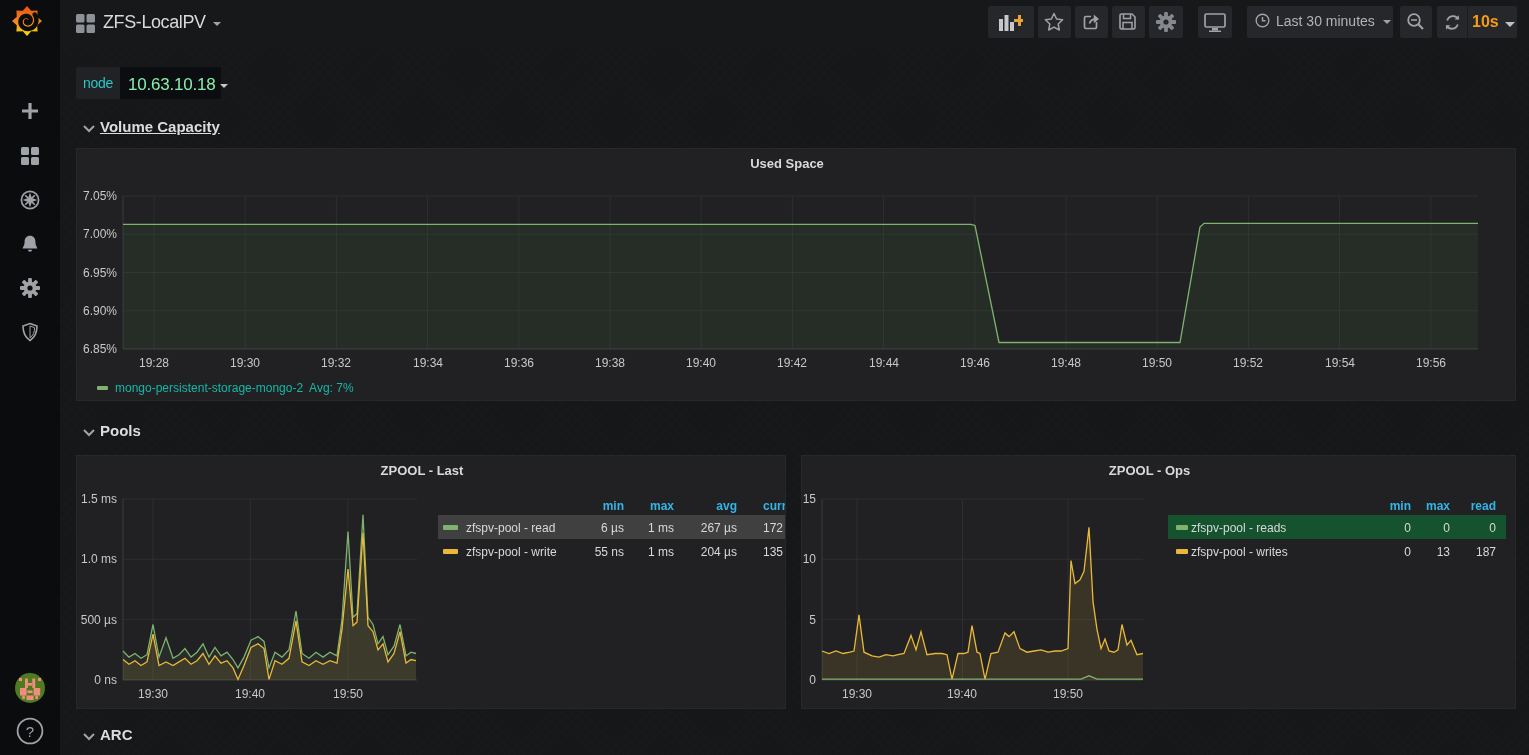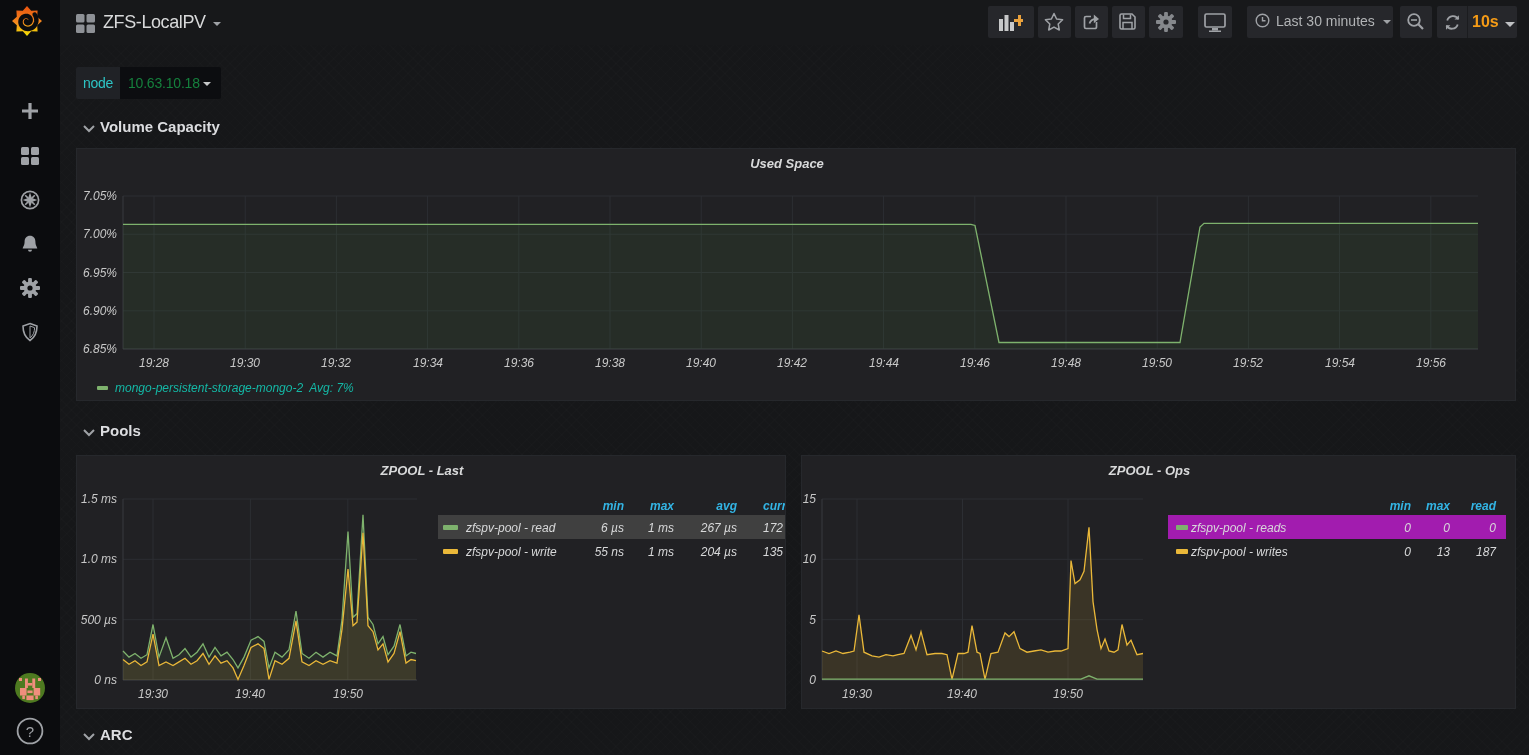--- a/index.html
+++ b/index.html
@@ -1,19 +1,19 @@
 <!DOCTYPE html>
 <html><head><meta charset="utf-8">
 <style>
 * { margin:0; padding:0; box-sizing:border-box; }
 body { width:1529px; height:755px; overflow:hidden; background:#161719;
   background-image:repeating-linear-gradient(45deg, rgba(255,255,255,0.008) 0 1px, transparent 1px 7px),
                    repeating-linear-gradient(-45deg, rgba(255,255,255,0.008) 0 1px, transparent 1px 7px);
   font-family:"Liberation Sans", sans-serif; position:relative; }
-.panel { position:absolute; background:#212124; border:1px solid #26282c;font-style:italic; }
+.panel { position:absolute; background:#212124; border:1px solid #26282c; }
 .ptitle { position:absolute; left:0; right:18px; top:7px; text-align:center;
   font-size:13px; font-weight:bold; color:#d8d9da; }
 .rowhead { position:absolute; font-size:15px; font-weight:bold; color:#dcdde0; }
 </style></head>
 <body>
 
 <div style="position:absolute;left:60px;top:0;width:1469px;height:45px;background:#17181a"></div>
 <div style="position:absolute;left:0;top:0;width:1529px;height:45px">
 <svg width="19" height="19" style="position:absolute;left:76px;top:14px">
       <rect x="0" y="0" width="8.5" height="8.5" rx="1.5" fill="#8e9196"></rect>
@@ -170,24 +170,24 @@
 <svg width="28" height="28" style="position:absolute;left:16px;top:717px">
       <circle cx="14" cy="14" r="12.4" fill="none" stroke="#9fa2a6" stroke-width="1.8"></circle>
       <text x="14" y="19.5" text-anchor="middle" font-size="15" fill="#9fa2a6" font-family="Liberation Sans">?</text>
     </svg>
 </div>
 
 <div style="position:absolute;left:76px;top:67px;width:44px;height:32px;background:#202226;border-radius:2px 0 0 2px">
   <div style="padding:8px 12px 0 7px;font-size:14px;color:#2dc5c5;white-space:nowrap;letter-spacing:-0.3px">node</div>
 </div>
 <div style="position:absolute;left:120px;top:67px;width:101px;height:32px;background:#0c0d10;border-radius:0 2px 2px 0">
-  <div style="padding:8px 0 0 8px;font-size:14px;color:#15803d;white-space:nowrap;letter-spacing:-0.2px">10.63.10.18 <span style="display:inline-block;width:0;height:0;border-left:4.5px solid transparent;border-right:4.5px solid transparent;border-top:4.5px solid #c7c8c9;margin-left:0px;vertical-align:2px"></span></div>
-</div>
-
-<div class="rowhead" style="left:100px;top:118px;">Volume Capacity<span style="position:absolute;left:-18px;top:0px;width:14px;height:14px">
+  <div style="padding:8px 0 0 8px;font-size:17px;color:#86efac;white-space:nowrap;letter-spacing:-0.2px">10.63.10.18 <span style="display:inline-block;width:0;height:0;border-left:4.5px solid transparent;border-right:4.5px solid transparent;border-top:4.5px solid #c7c8c9;margin-left:0px;vertical-align:2px"></span></div>
+</div>
+
+<div class="rowhead" style="left:100px;top:118px;text-decoration:underline;">Volume Capacity<span style="position:absolute;left:-18px;top:0px;width:14px;height:14px">
       <svg width="14" height="9" style="position:absolute;left:0;top:6px">
         <path d="M2,2 L7,7 L12,2" fill="none" stroke="#9fa2a6" stroke-width="2"></path>
       </svg>
     </span></div>
 
 <div class="panel" style="left:76px;top:148px;width:1440px;height:253px">
 <div class="ptitle">Used Space</div>
 <svg width="1440" height="253" style="position:absolute;left:0;top:0">
 <line x1="46" y1="47.0" x2="1401" y2="47.0" stroke="#2c2e33" stroke-width="1"></line>
 <line x1="46" y1="85.2" x2="1401" y2="85.2" stroke="#2c2e33" stroke-width="1"></line>
@@ -318,21 +318,21 @@
 <text x="160" y="242" text-anchor="middle" font-size="12" fill="#c8c8c8">19:40</text>
 <text x="266" y="242" text-anchor="middle" font-size="12" fill="#c8c8c8">19:50</text>
 </svg>
 
 <div style="position:absolute;left:366px;top:43px;width:338px;font-size:12px;color:#d8d9da;white-space:nowrap">
  <div style="position:relative;height:16px">
   <span style="position:absolute;right:95px;color:#33b5e5;font-weight:bold">min</span>
   <span style="position:absolute;right:56px;color:#33b5e5;font-weight:bold">max</span>
   <span style="position:absolute;right:10px;color:#33b5e5;font-weight:bold">read</span>
  </div>
- <div style="position:relative;height:24px;background:#a21caf">
+ <div style="position:relative;height:24px;background:#14532d">
   <span style="position:absolute;left:8px;top:10px;width:12px;height:5px;background:#7eb26d;border-radius:1px"></span>
   <span style="position:absolute;left:23px;top:6px">zfspv-pool - reads</span>
   <span style="position:absolute;right:95px;top:6px">0</span>
   <span style="position:absolute;right:56px;top:6px">0</span>
   <span style="position:absolute;right:10px;top:6px">0</span>
  </div>
  <div style="position:relative;height:24px">
   <span style="position:absolute;left:8px;top:10px;width:12px;height:5px;background:#eab839;border-radius:1px"></span>
   <span style="position:absolute;left:23px;top:6px">zfspv-pool - writes</span>
   <span style="position:absolute;right:95px;top:6px">0</span>

